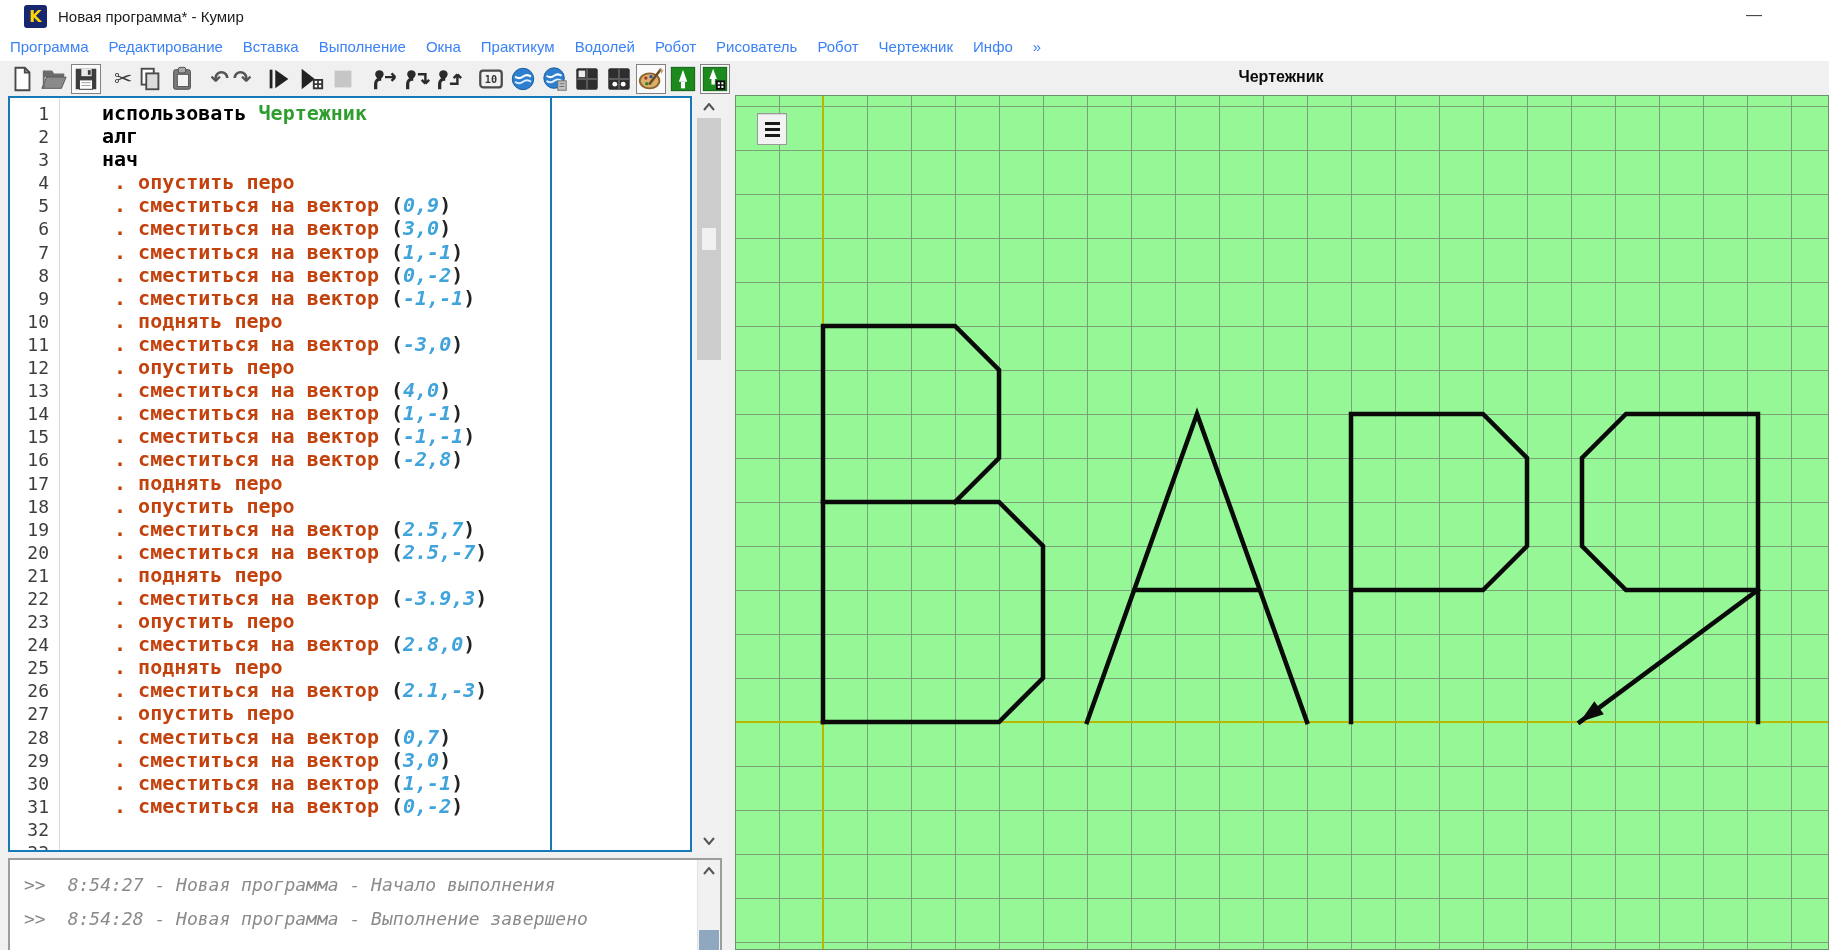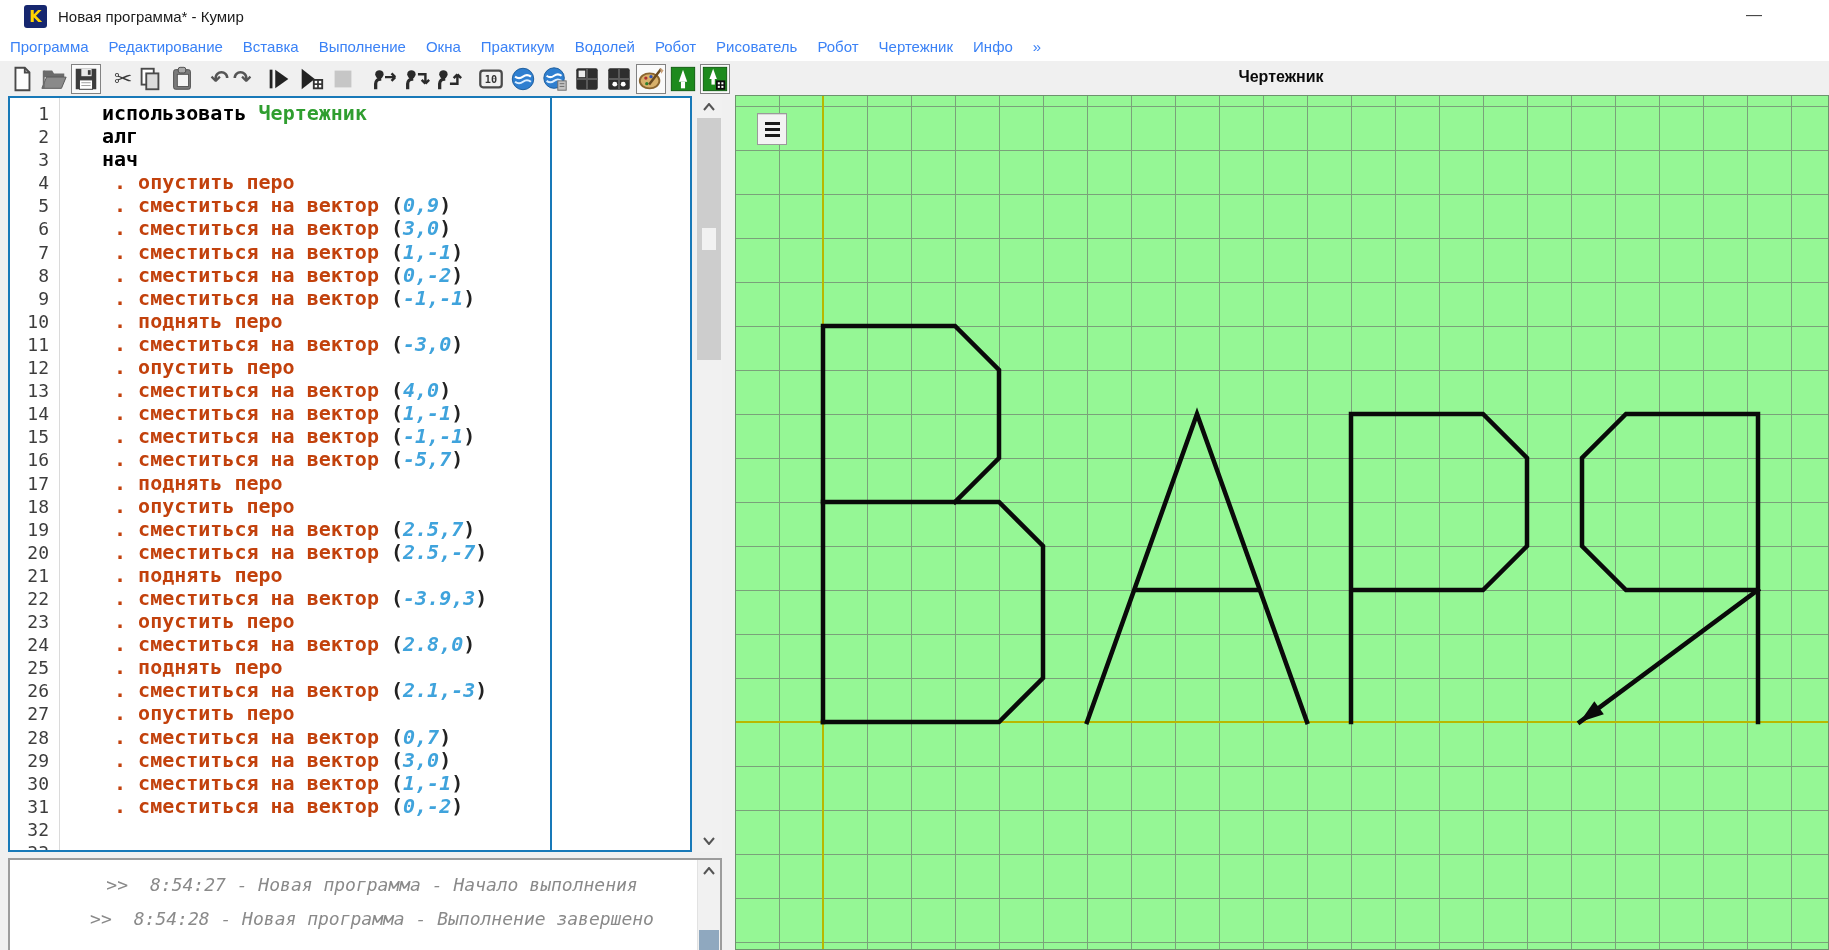--- a/index.html
+++ b/index.html
@@ -40,21 +40,21 @@
   .tk-num{color:#3fa3dc;font-style:italic;}
   .margin-line{position:absolute;left:540px;top:0;bottom:0;width:2px;background:#1879b8;}
   
   .vscroll{position:absolute;background:#f1f1f1;}
   .vscroll.editor-sb{left:696px;top:96px;width:26px;height:756px;}
   .sb-arrow{position:absolute;left:0;width:100%;height:22px;display:flex;align-items:center;justify-content:center;color:#555;}
   .sb-thumb{position:absolute;left:1px;right:1px;background:#cdcdcd;}
   .sb-grip{position:absolute;left:5px;width:14px;height:22px;background:#f1f1f1;}
   
   .console-pane{position:absolute;left:8px;top:858px;width:714px;height:100px;border:2px solid #9c9c9c;background:#ffffff;box-sizing:border-box;overflow:hidden;}
-  .console-line{height:34px;line-height:34px;font-family:"DejaVu Sans Mono",monospace;font-size:18px;font-style:italic;color:#8a8a8a;white-space:pre;padding-left:14px;text-align:center;}
+  .console-line{height:34px;line-height:34px;font-family:"DejaVu Sans Mono",monospace;font-size:18px;font-style:italic;color:#8a8a8a;white-space:pre;padding-left:14px;}
   .console-line .pfx{margin-right:22px;}
   .console-sb{position:absolute;right:0;top:0;bottom:0;width:22px;background:#f1f1f1;border-left:1px solid #e2e2e2;}
   .console-sb .sb-thumb{background:#8fa8bf;}
   
   .board{position:absolute;left:733px;top:61px;width:1096px;height:889px;background:#f0f0f0;}
   .board-header{height:34px;text-align:center;font-weight:bold;font-size:16px;color:#0b0b0b;line-height:32px;}
   .board-canvas{position:absolute;left:2px;top:34px;width:1094px;height:855px;}
   .board-canvas svg{display:block;}
   .hamburger{position:absolute;left:22px;top:18px;width:30px;height:32px;background:#f3f3f3;border:1px solid #9a9a9a;
     display:flex;flex-direction:column;align-items:center;justify-content:center;gap:3px;box-sizing:border-box;box-shadow:0 1px 0 #d7d7d7 inset;}
@@ -291,21 +291,21 @@
       <div class="code-line"><span class="tk-cmd"> . сместиться на вектор </span><span class="tk-par">(</span><span class="tk-num">3,0</span><span class="tk-par">)</span></div>
       <div class="code-line"><span class="tk-cmd"> . сместиться на вектор </span><span class="tk-par">(</span><span class="tk-num">1,-1</span><span class="tk-par">)</span></div>
       <div class="code-line"><span class="tk-cmd"> . сместиться на вектор </span><span class="tk-par">(</span><span class="tk-num">0,-2</span><span class="tk-par">)</span></div>
       <div class="code-line"><span class="tk-cmd"> . сместиться на вектор </span><span class="tk-par">(</span><span class="tk-num">-1,-1</span><span class="tk-par">)</span></div>
       <div class="code-line"><span class="tk-cmd"> . поднять перо</span></div>
       <div class="code-line"><span class="tk-cmd"> . сместиться на вектор </span><span class="tk-par">(</span><span class="tk-num">-3,0</span><span class="tk-par">)</span></div>
       <div class="code-line"><span class="tk-cmd"> . опустить перо</span></div>
       <div class="code-line"><span class="tk-cmd"> . сместиться на вектор </span><span class="tk-par">(</span><span class="tk-num">4,0</span><span class="tk-par">)</span></div>
       <div class="code-line"><span class="tk-cmd"> . сместиться на вектор </span><span class="tk-par">(</span><span class="tk-num">1,-1</span><span class="tk-par">)</span></div>
       <div class="code-line"><span class="tk-cmd"> . сместиться на вектор </span><span class="tk-par">(</span><span class="tk-num">-1,-1</span><span class="tk-par">)</span></div>
-      <div class="code-line"><span class="tk-cmd"> . сместиться на вектор </span><span class="tk-par">(</span><span class="tk-num">-5,7</span><span class="tk-par">)</span></div>
+      <div class="code-line"><span class="tk-cmd"> . сместиться на вектор </span><span class="tk-par">(</span><span class="tk-num">-2,8</span><span class="tk-par">)</span></div>
       <div class="code-line"><span class="tk-cmd"> . поднять перо</span></div>
       <div class="code-line"><span class="tk-cmd"> . опустить перо</span></div>
       <div class="code-line"><span class="tk-cmd"> . сместиться на вектор </span><span class="tk-par">(</span><span class="tk-num">2.5,7</span><span class="tk-par">)</span></div>
       <div class="code-line"><span class="tk-cmd"> . сместиться на вектор </span><span class="tk-par">(</span><span class="tk-num">2.5,-7</span><span class="tk-par">)</span></div>
       <div class="code-line"><span class="tk-cmd"> . поднять перо</span></div>
       <div class="code-line"><span class="tk-cmd"> . сместиться на вектор </span><span class="tk-par">(</span><span class="tk-num">-3.9,3</span><span class="tk-par">)</span></div>
       <div class="code-line"><span class="tk-cmd"> . опустить перо</span></div>
       <div class="code-line"><span class="tk-cmd"> . сместиться на вектор </span><span class="tk-par">(</span><span class="tk-num">2.8,0</span><span class="tk-par">)</span></div>
       <div class="code-line"><span class="tk-cmd"> . поднять перо</span></div>
       <div class="code-line"><span class="tk-cmd"> . сместиться на вектор </span><span class="tk-par">(</span><span class="tk-num">2.1,-3</span><span class="tk-par">)</span></div>

